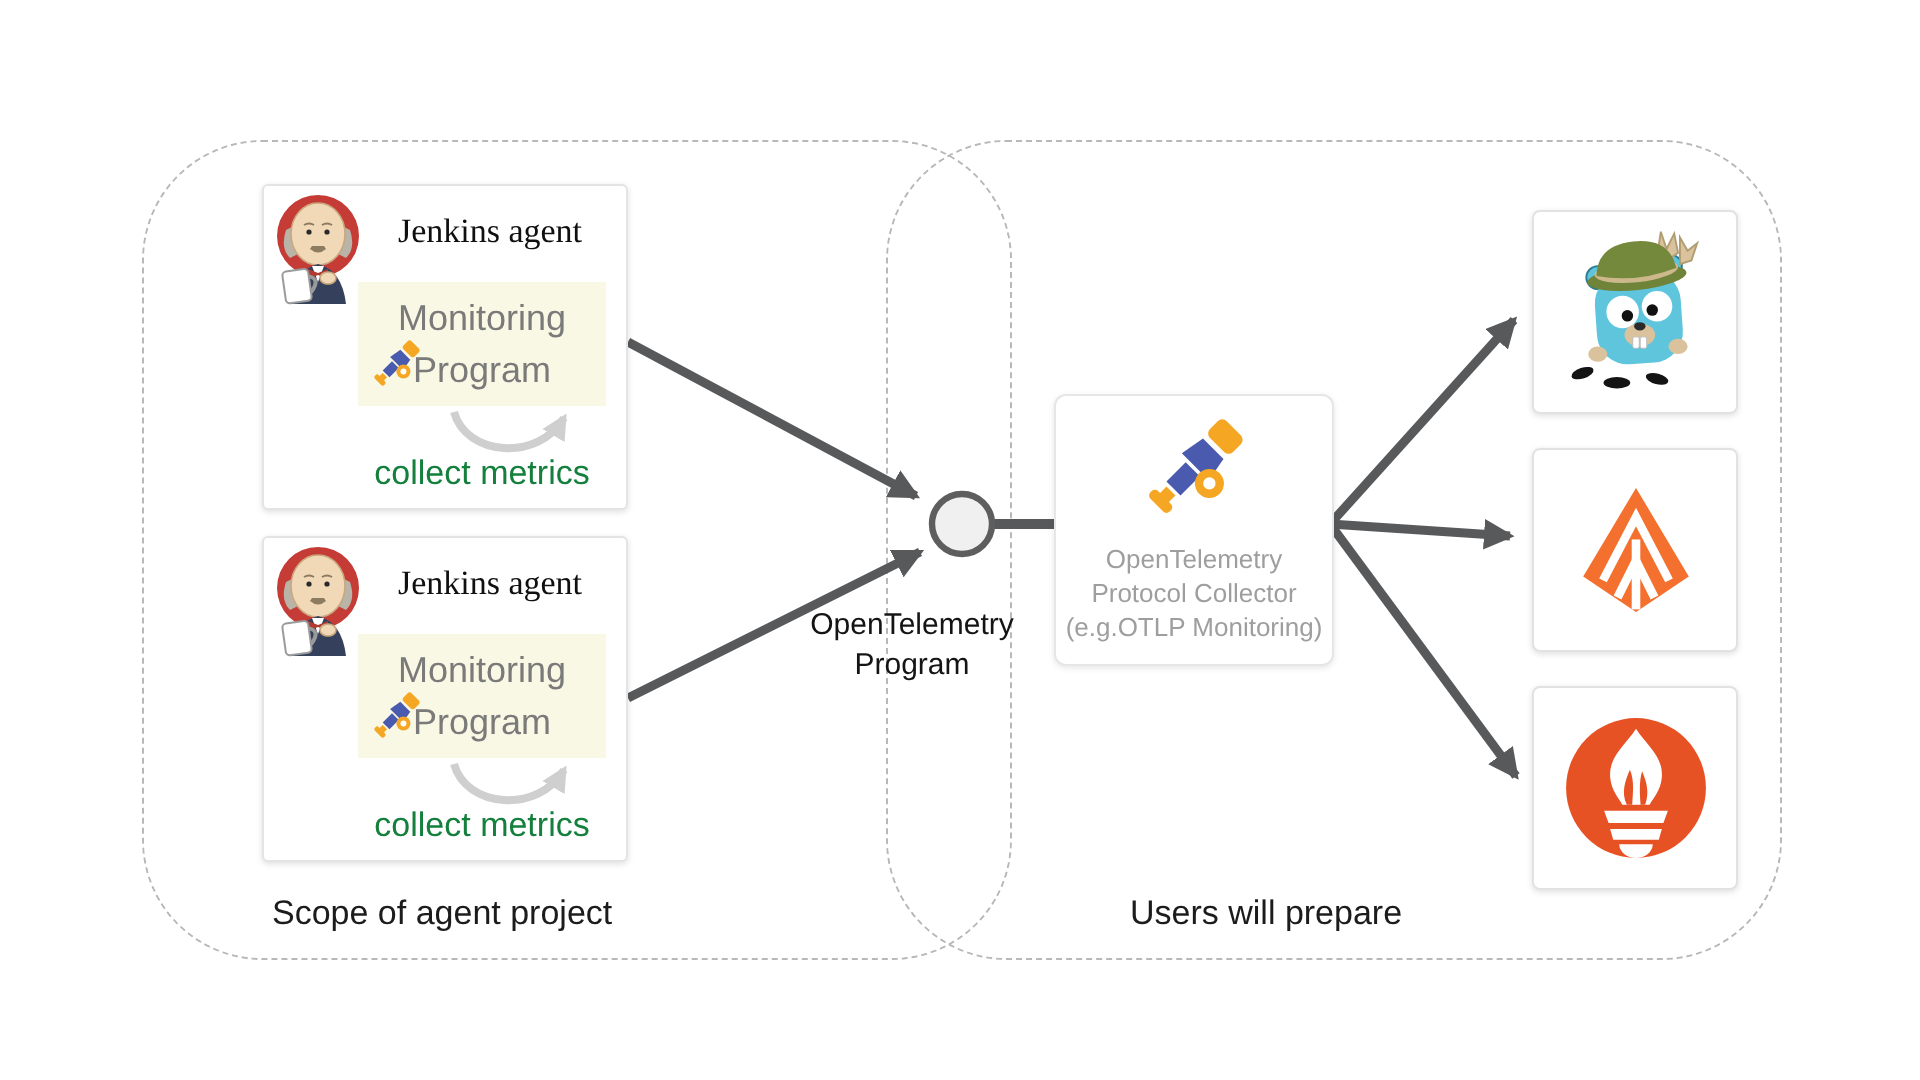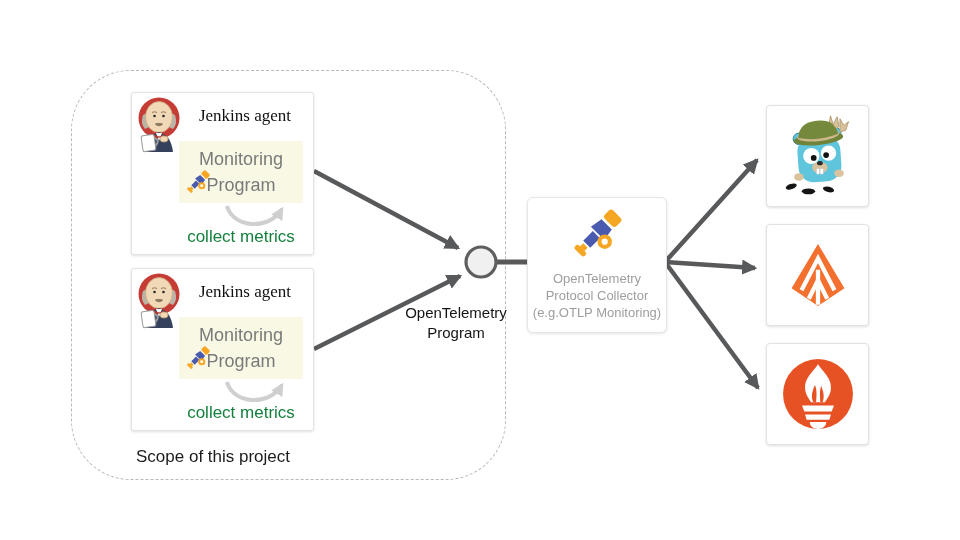--- a/index.html
+++ b/index.html
@@ -75,21 +75,24 @@
       </g>
       <circle cx="40.5" cy="40.5" r="8" fill="#f5a623"></circle>
       <circle cx="40.5" cy="40.5" r="3.4" fill="#ffffff"></circle>
     </symbol>
   </defs>
 </svg>
 
 <div class="canvas">
 
   <div class="group" id="g-scope">
-    <div class="group-label">Scope of this project</div>
+    <div class="group-label">Scope of agent project</div>
+  </div>
+  <div class="group" id="g-users">
+    <div class="group-label">Users will prepare</div>
   </div>
 
   <svg class="connectors" width="960" height="540" viewBox="0 0 960 540">
     <defs>
       <marker id="ah" viewBox="0 0 10 10" refX="8.5" refY="5" markerWidth="3.4" markerHeight="3.4" orient="auto">
         <path d="M0,0 L10,5 L0,10 z" fill="#58595b"></path>
       </marker>
       <marker id="ah-gray" viewBox="0 0 10 10" refX="8" refY="5" markerWidth="3.2" markerHeight="3.2" orient="auto">
         <path d="M0,0 L10,5 L0,10 z" fill="#cfcfcf"></path>
       </marker>

